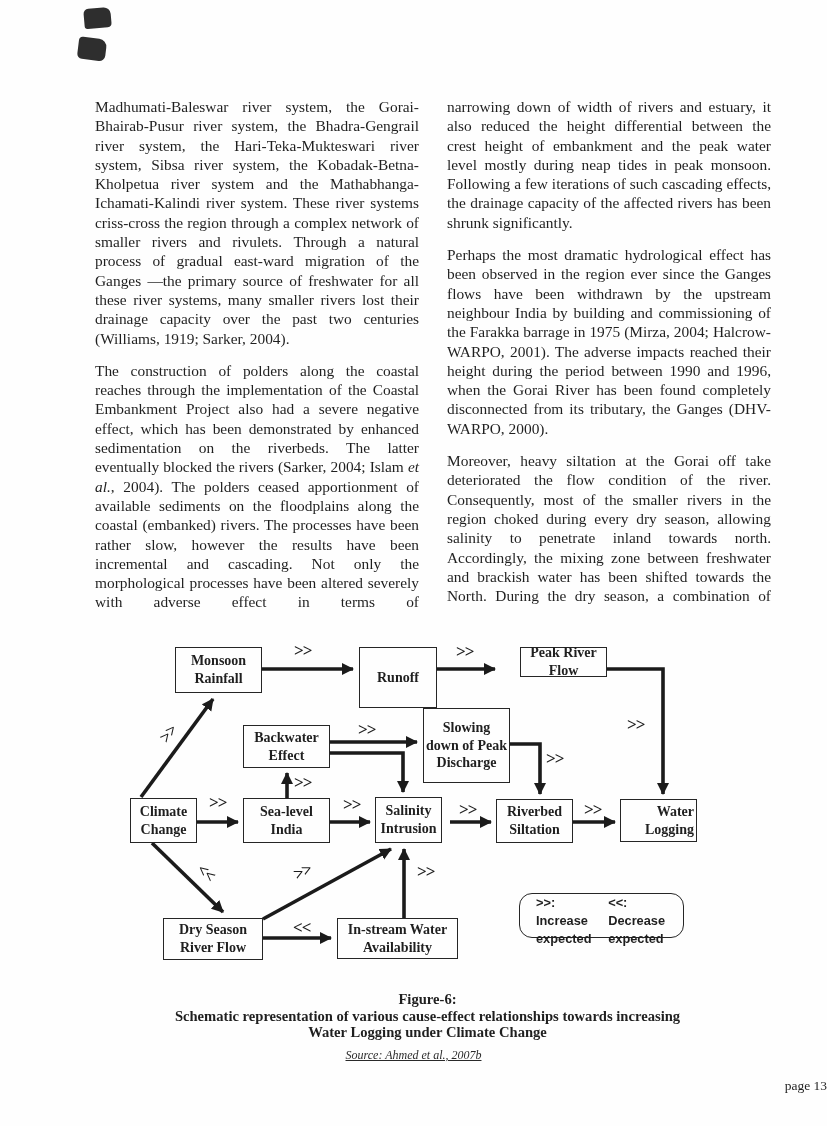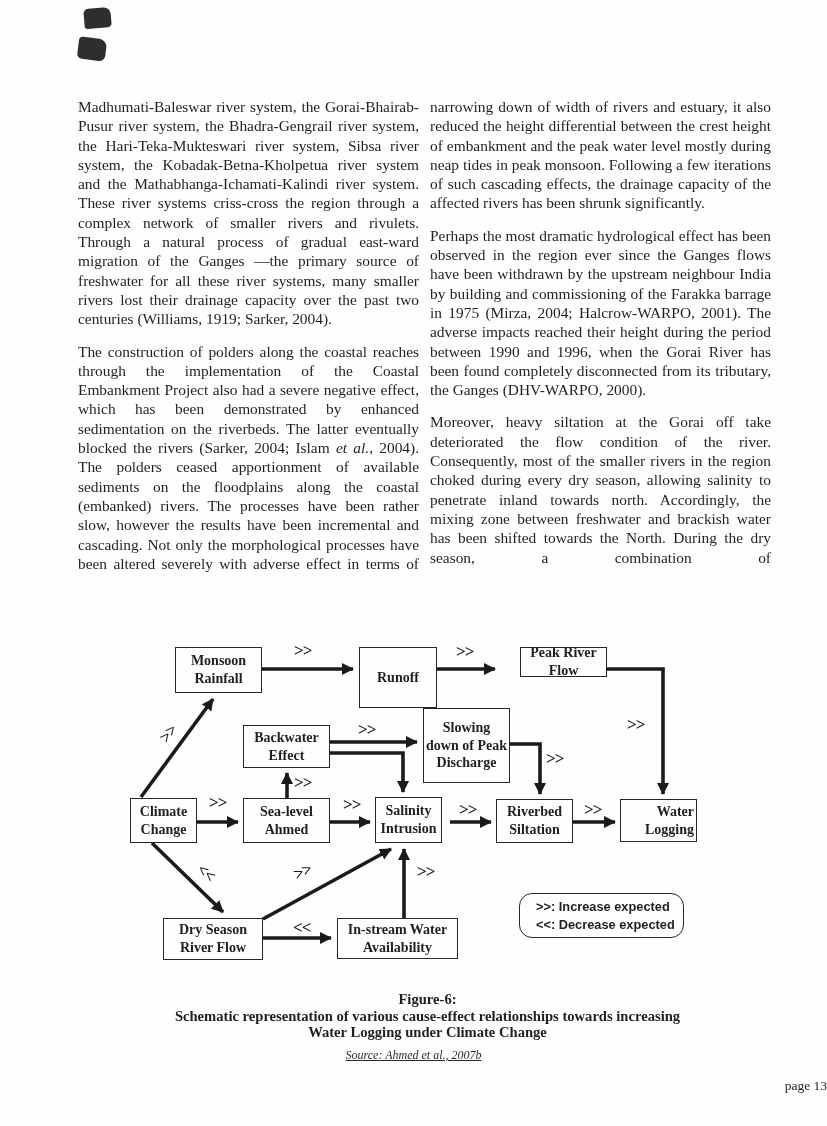--- a/index.html
+++ b/index.html
@@ -5,33 +5,33 @@
   html,body{margin:0;padding:0;background:#ffffff;}
   .page{position:relative;width:827px;height:1126px;background:#fefefe;overflow:hidden;
         font-family:"Liberation Serif",serif;color:#1f1f1f;}
   
   .blob{position:absolute;background:#2e2e2e;}
   .blob1{left:84px;top:8px;width:27px;height:20px;border-radius:5px 7px 4px 3px;transform:rotate(-5deg);}
   .blob2{left:78px;top:38px;width:28px;height:22px;border-radius:4px 8px 6px 5px;transform:rotate(7deg);}
   
   .cols{position:absolute;top:97px;left:78px;width:694px;display:flex;gap:11px;}
   .col{width:341px;}
-  .col p{margin:0 0 13px 0;font-size:15.4px;line-height:19.3px;text-align:justify;}
+  .col p{margin:0 0 13px 17px;font-size:15.4px;line-height:19.3px;text-align:justify;}
   .col p.cont{text-align-last:justify;}
   .it{font-style:italic;}
   
   .diagram{position:absolute;left:0;top:640px;width:827px;height:350px;}
   .diagram svg{position:absolute;left:0;top:0;}
   .node{position:absolute;background:#fefefe;border:1.6px solid #262626;display:flex;
         align-items:center;justify-content:center;text-align:center;
         font-weight:bold;font-size:14px;line-height:1.28;padding:1px 2px;box-sizing:border-box;}
   .elabel{position:absolute;font-weight:bold;font-size:17px;letter-spacing:-1px;color:#1b1b1b;
           font-family:"Liberation Serif",serif;}
   .legend{position:absolute;left:519px;top:253px;width:165px;height:45px;border:1.8px solid #262626;
-          border-radius:13px;box-sizing:border-box;display:flex;flex-direction:column;justify-content:center;
+          border-radius:13px;box-sizing:border-box;display:flex;flex-direction:row;justify-content:center;
           padding-left:16px;font-family:"Liberation Sans",sans-serif;font-weight:bold;font-size:12.8px;line-height:18px;}
   
   .caption{position:absolute;left:0;top:991px;width:827px;text-align:center;}
   .figlabel,.figtitle{font-weight:bold;font-size:14.6px;line-height:16.5px;margin-left:28px;}
   .figsource{margin-top:7px;font-style:italic;font-size:12px;color:#2a2a2a;text-decoration:underline;}
   .pagenum{position:absolute;left:0;top:1078px;width:827px;text-align:right;font-size:13.5px;}
 </style>
 </head>
 <body>
 
@@ -78,21 +78,21 @@
         <line x1="404" y1="278" x2="404" y2="209" marker-end="url(#ah)"></line>
       </g>
     </svg>
 
     <div class="node" style="left:175px;top:7px;width:87px;height:46px;">Monsoon Rainfall</div>
     <div class="node" style="left:359px;top:7px;width:78px;height:61px;">Runoff</div>
     <div class="node" style="left:520px;top:7px;width:87px;height:30px;">Peak River Flow</div>
     <div class="node" style="left:423px;top:68px;width:87px;height:75px;">Slowing down of Peak Discharge</div>
     <div class="node" style="left:243px;top:85px;width:87px;height:43px;">Backwater Effect</div>
     <div class="node" style="left:130px;top:158px;width:67px;height:45px;">Climate Change</div>
-    <div class="node" style="left:243px;top:158px;width:87px;height:45px;">Sea-level Ahmed</div>
+    <div class="node" style="left:243px;top:158px;width:87px;height:45px;">Sea-level India</div>
     <div class="node" style="left:375px;top:157px;width:67px;height:46px;">Salinity Intrusion</div>
     <div class="node" style="left:496px;top:159px;width:77px;height:44px;">Riverbed Siltation</div>
     <div class="node" style="left:620px;top:159px;width:77px;height:43px;text-align:right;">Water Logging</div>
     <div class="node" style="left:163px;top:278px;width:100px;height:42px;">Dry Season River Flow</div>
     <div class="node" style="left:337px;top:278px;width:121px;height:41px;">In-stream Water Availability</div>
 
     <span class="elabel" style="left:160px;top:84px;transform:rotate(-51deg);">&gt;&gt;</span>
     <span class="elabel" style="left:294px;top:1px;">&gt;&gt;</span>
     <span class="elabel" style="left:456px;top:2px;">&gt;&gt;</span>
     <span class="elabel" style="left:627px;top:75px;">&gt;&gt;</span>

